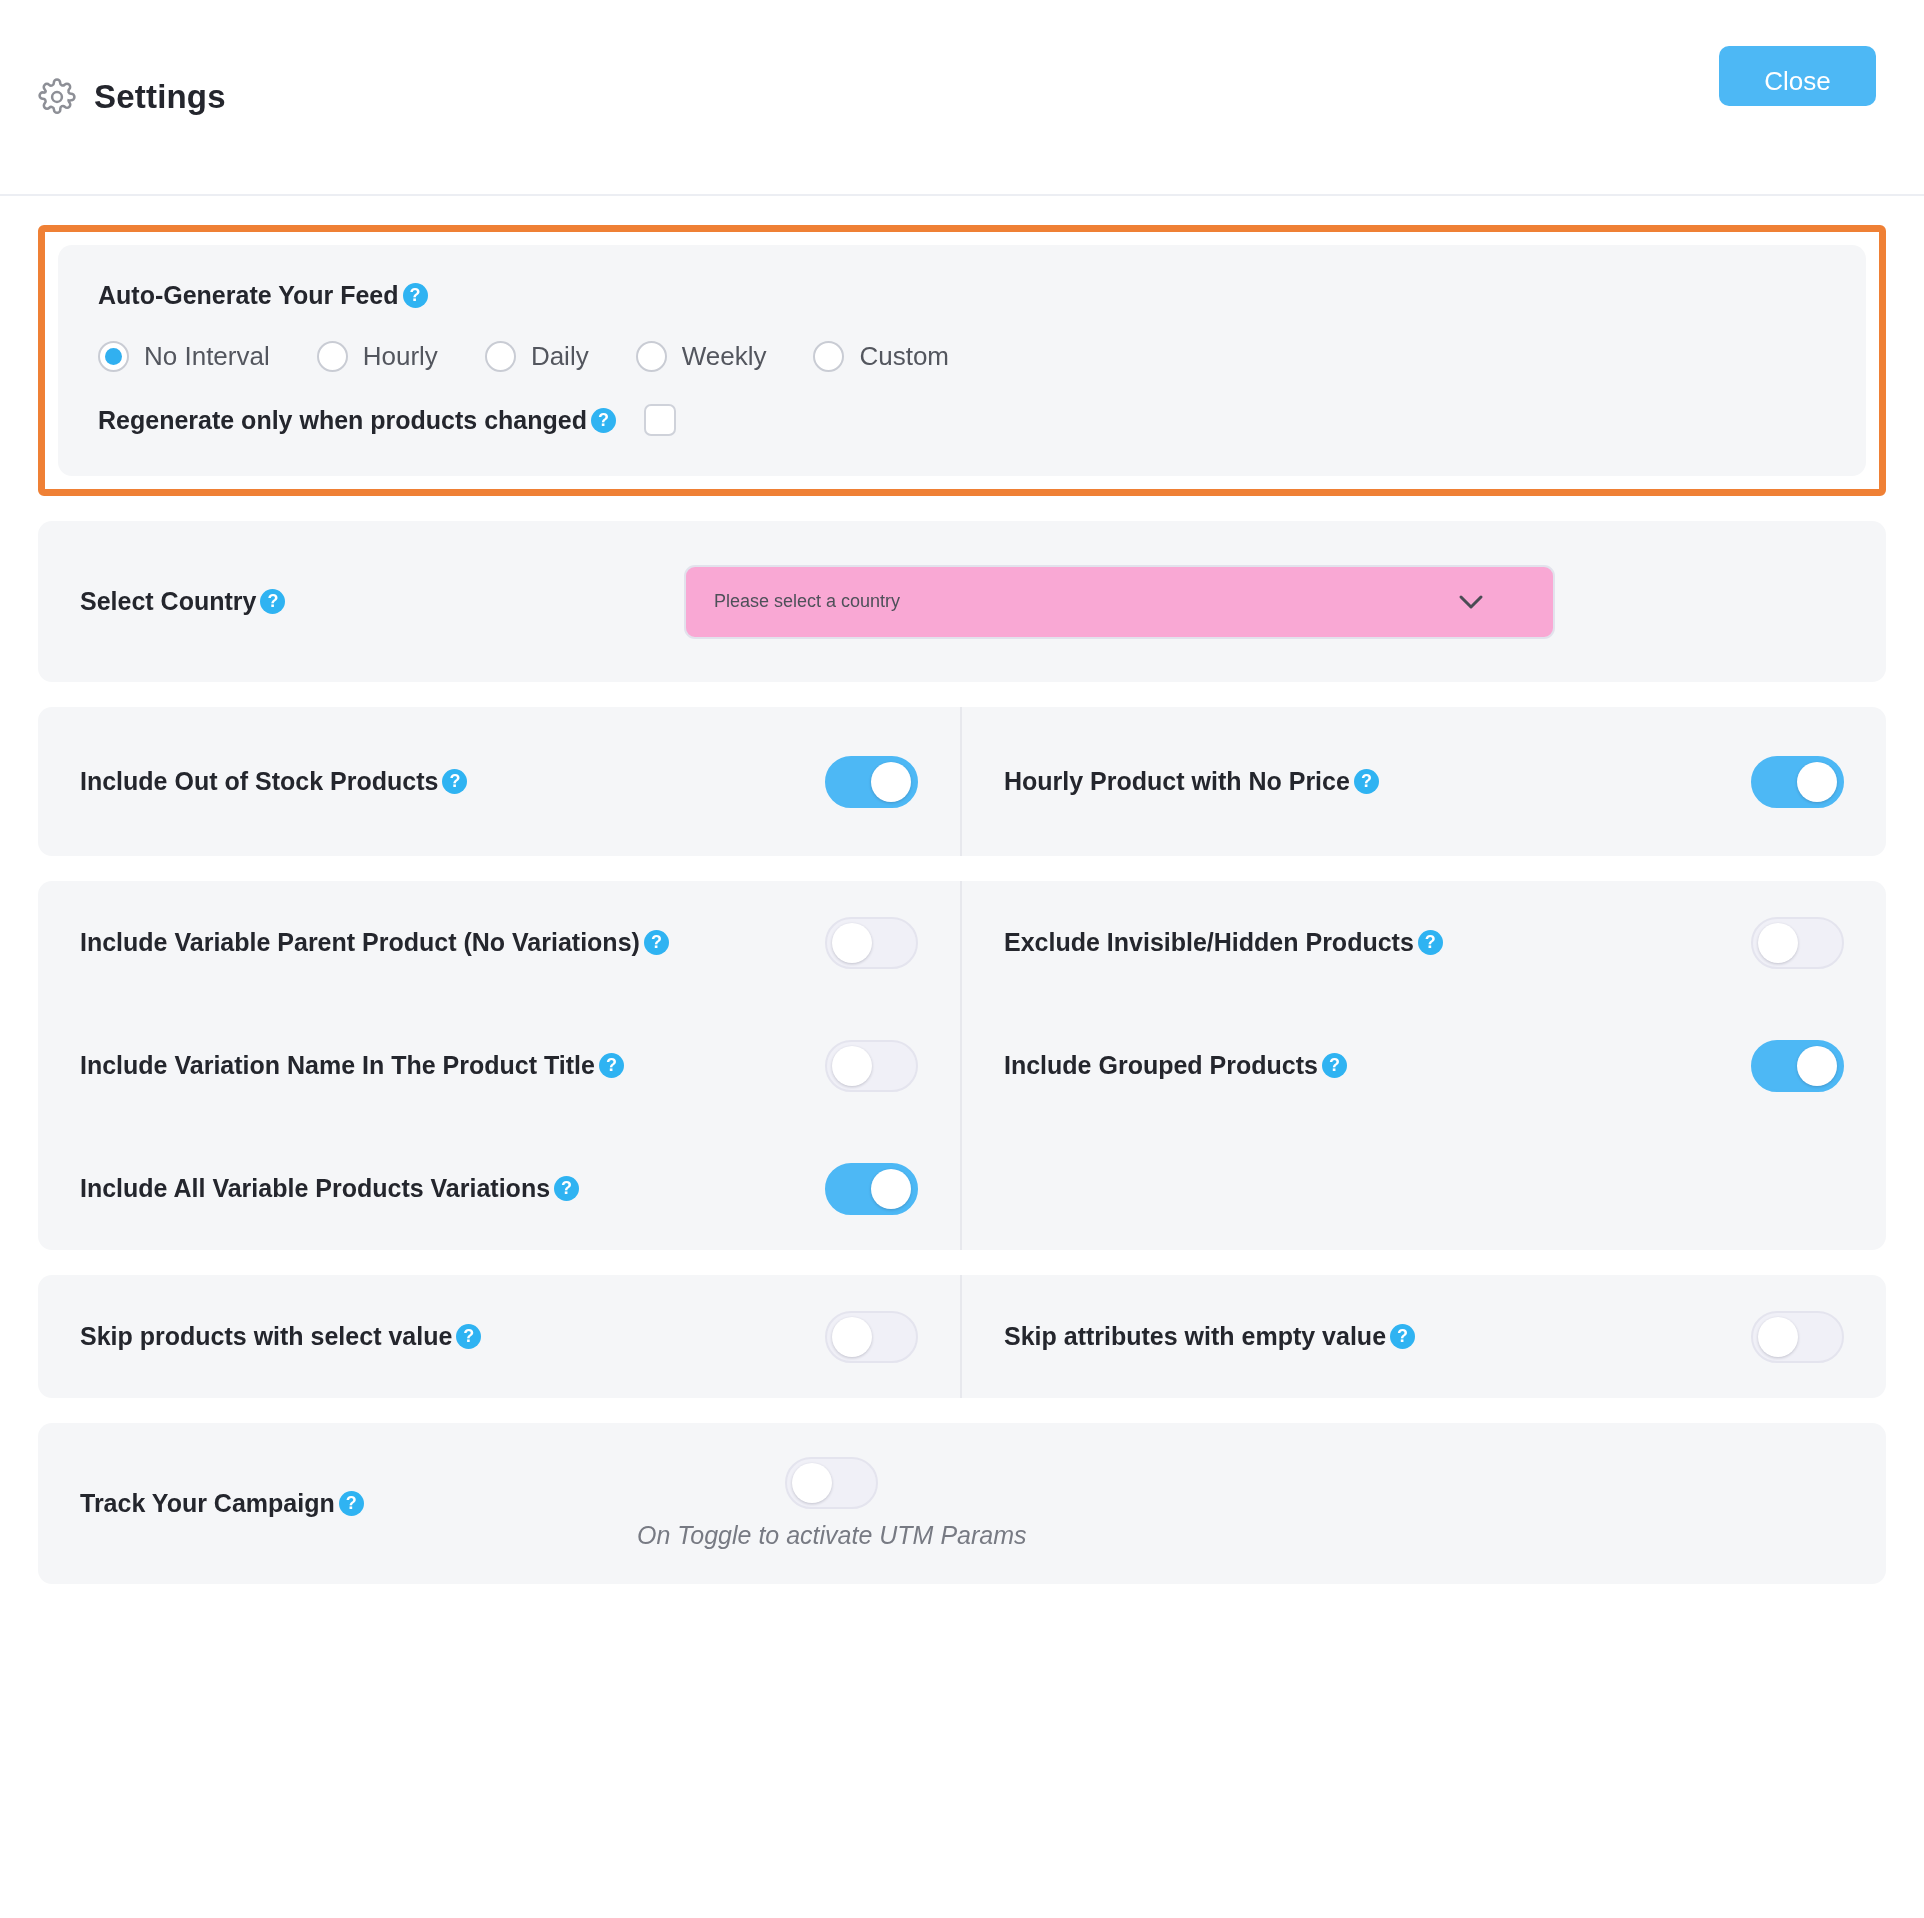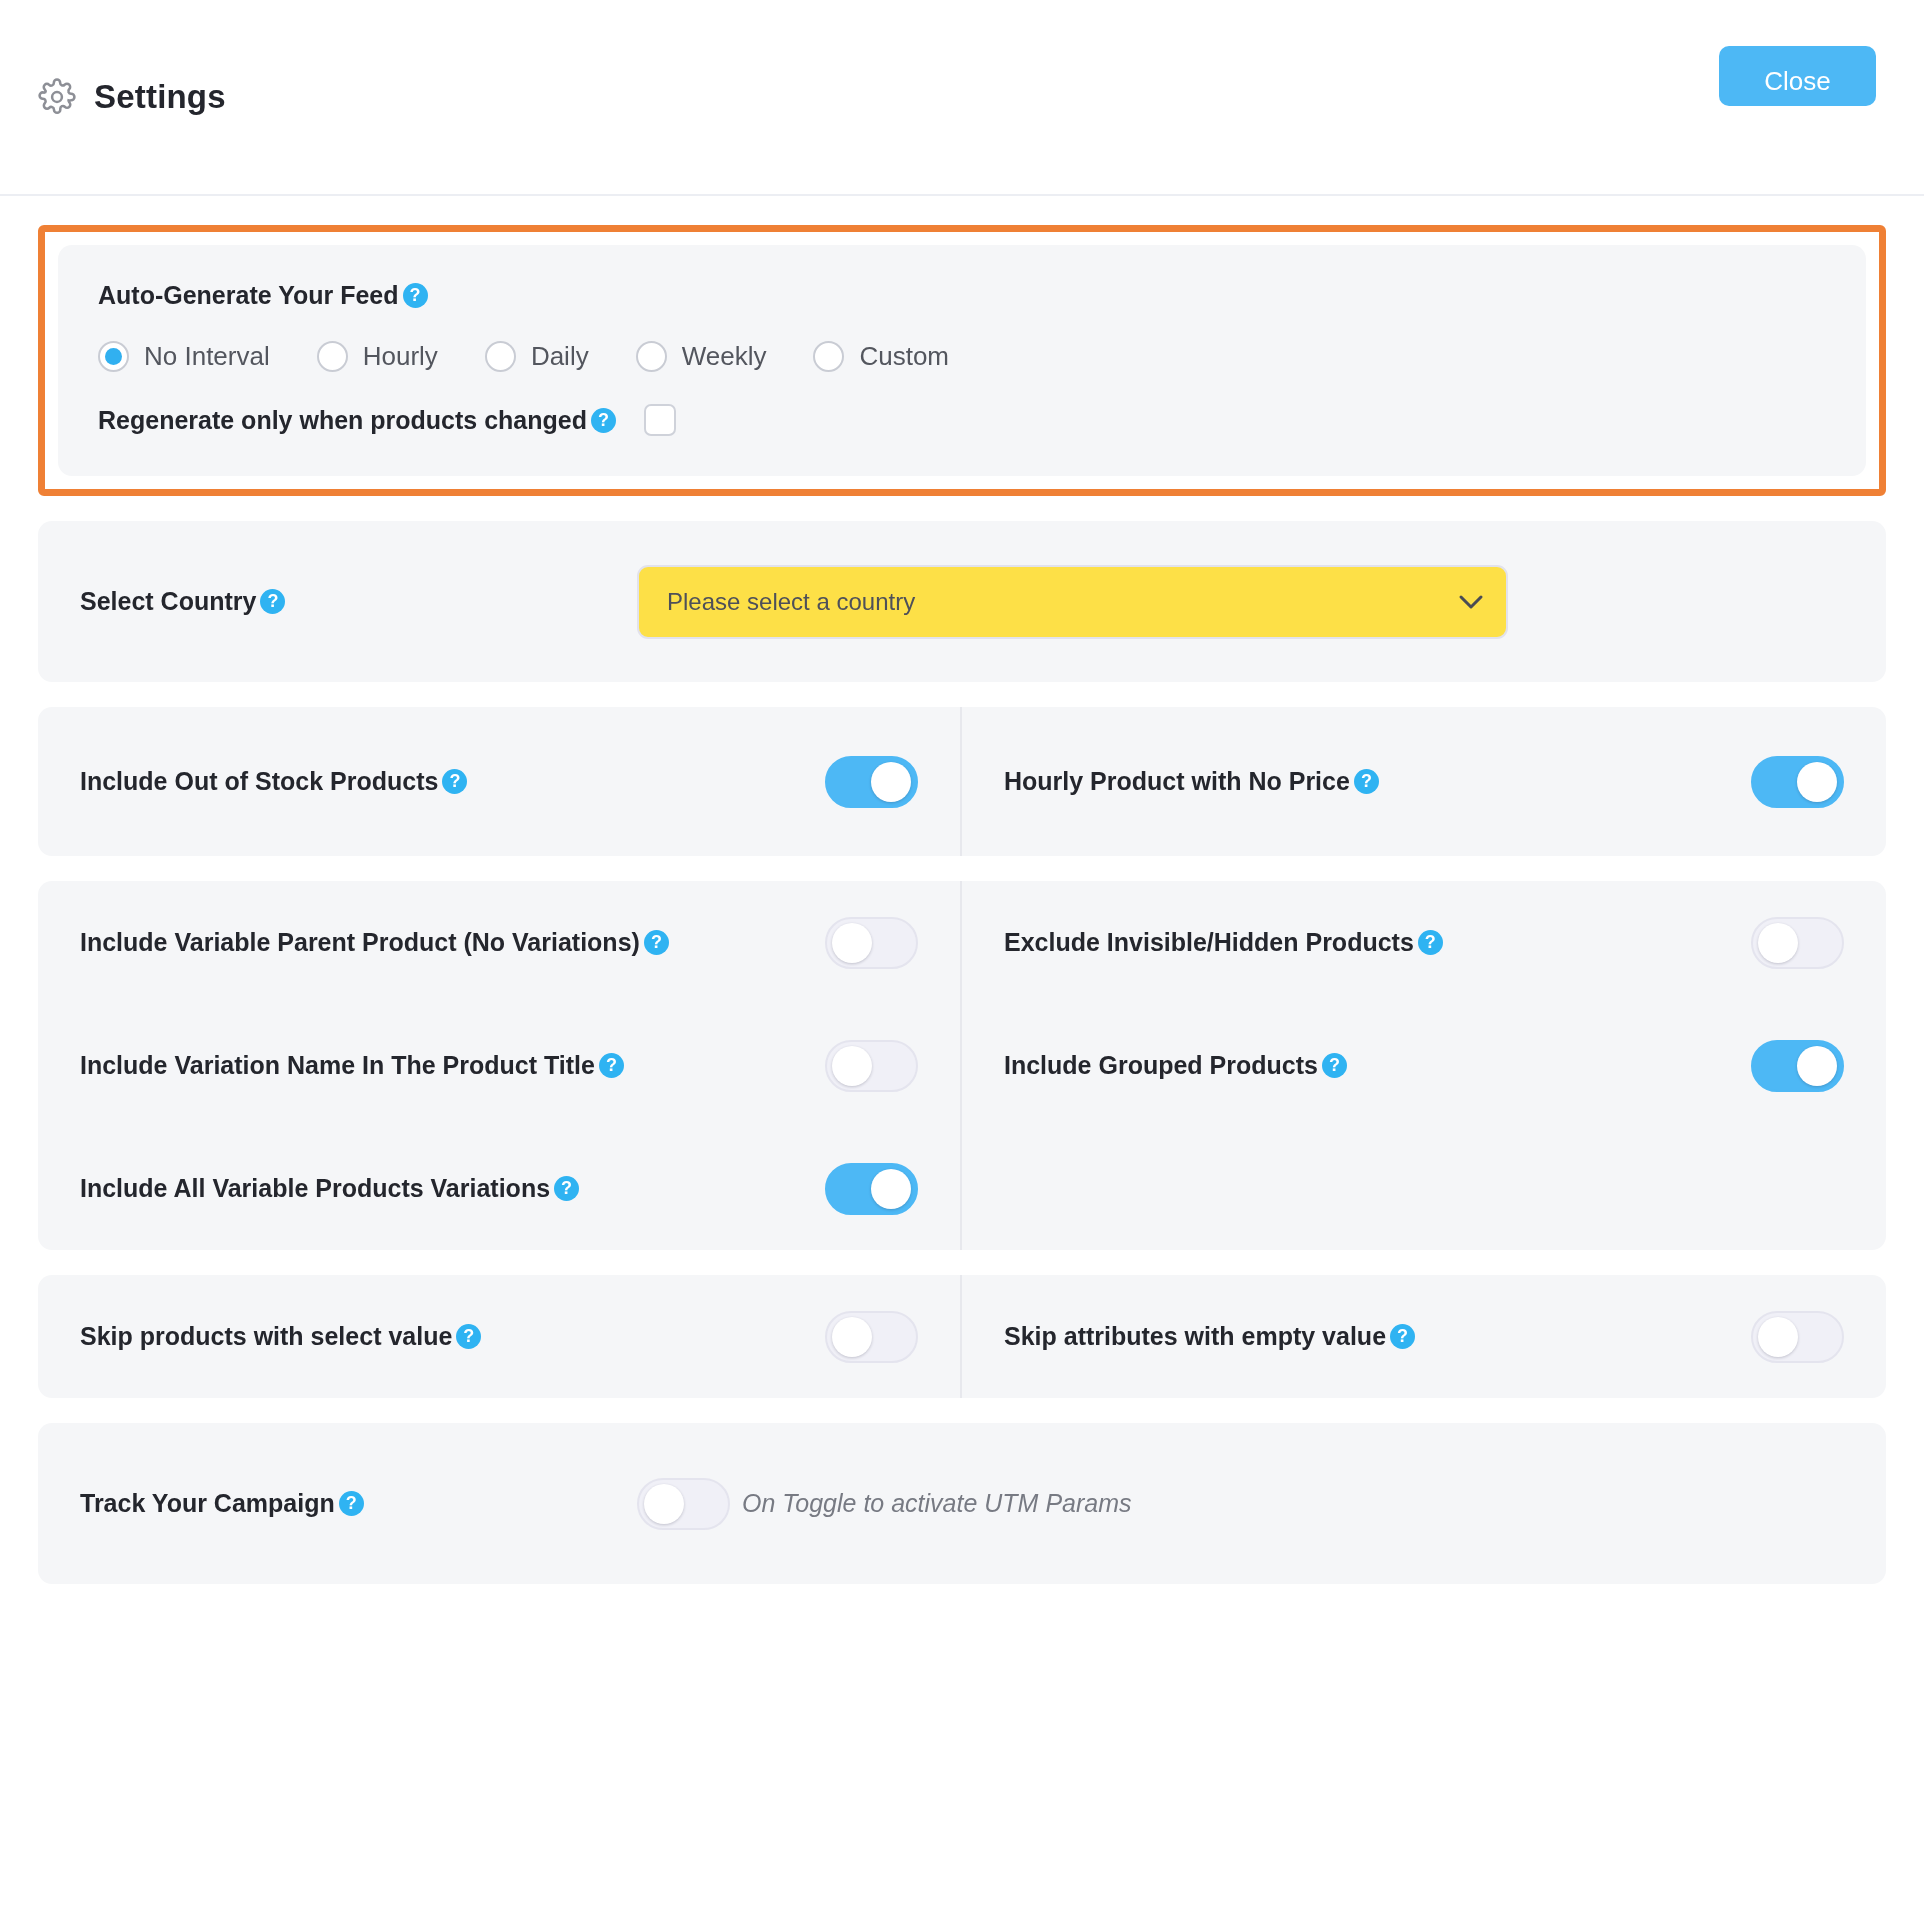--- a/index.html
+++ b/index.html
@@ -175,27 +175,28 @@
   .select-wrap {
     position: relative;
     flex: 1;
     max-width: 871px;
   }
   .select-box {
     width: 100%;
     height: 74px;
     border: 2px solid #e2e2ec;
     border-radius: 11px;
-    background: #fde047;
+    background: #f9a8d4;
     display: flex;
     align-items: center;
     padding: 0 28px;
-    font-size: 24px;
+    font-size: 18px;
     color: #4e5059;
     cursor: pointer;
+    margin-left: 47px;
   }
   .chevron {
     position: absolute;
     right: 24px;
     top: 50%;
     transform: translateY(-50%);
     width: 26px;
     height: 16px;
     color: #4a4c54;
     pointer-events: none;
@@ -257,21 +258,21 @@
   
   .track-panel {
     margin-top: 25px;
     height: 161px;
     display: flex;
     align-items: center;
     padding: 0 42px;
     margin-bottom: 60px;
   }
   .track-label-wrap { width: 557px; }
-  .track-toggle-area { display: flex; align-items: center; gap: 12px; }
+  .track-toggle-area { display: flex; align-items: center; gap: 12px; flex-direction: column; }
   .utm-note {
     font-size: 25px;
     font-style: italic;
     color: #777a83;
     white-space: nowrap;
   }
 
   .spacer-cell { height: 123px; }
 </style>
 </head>

